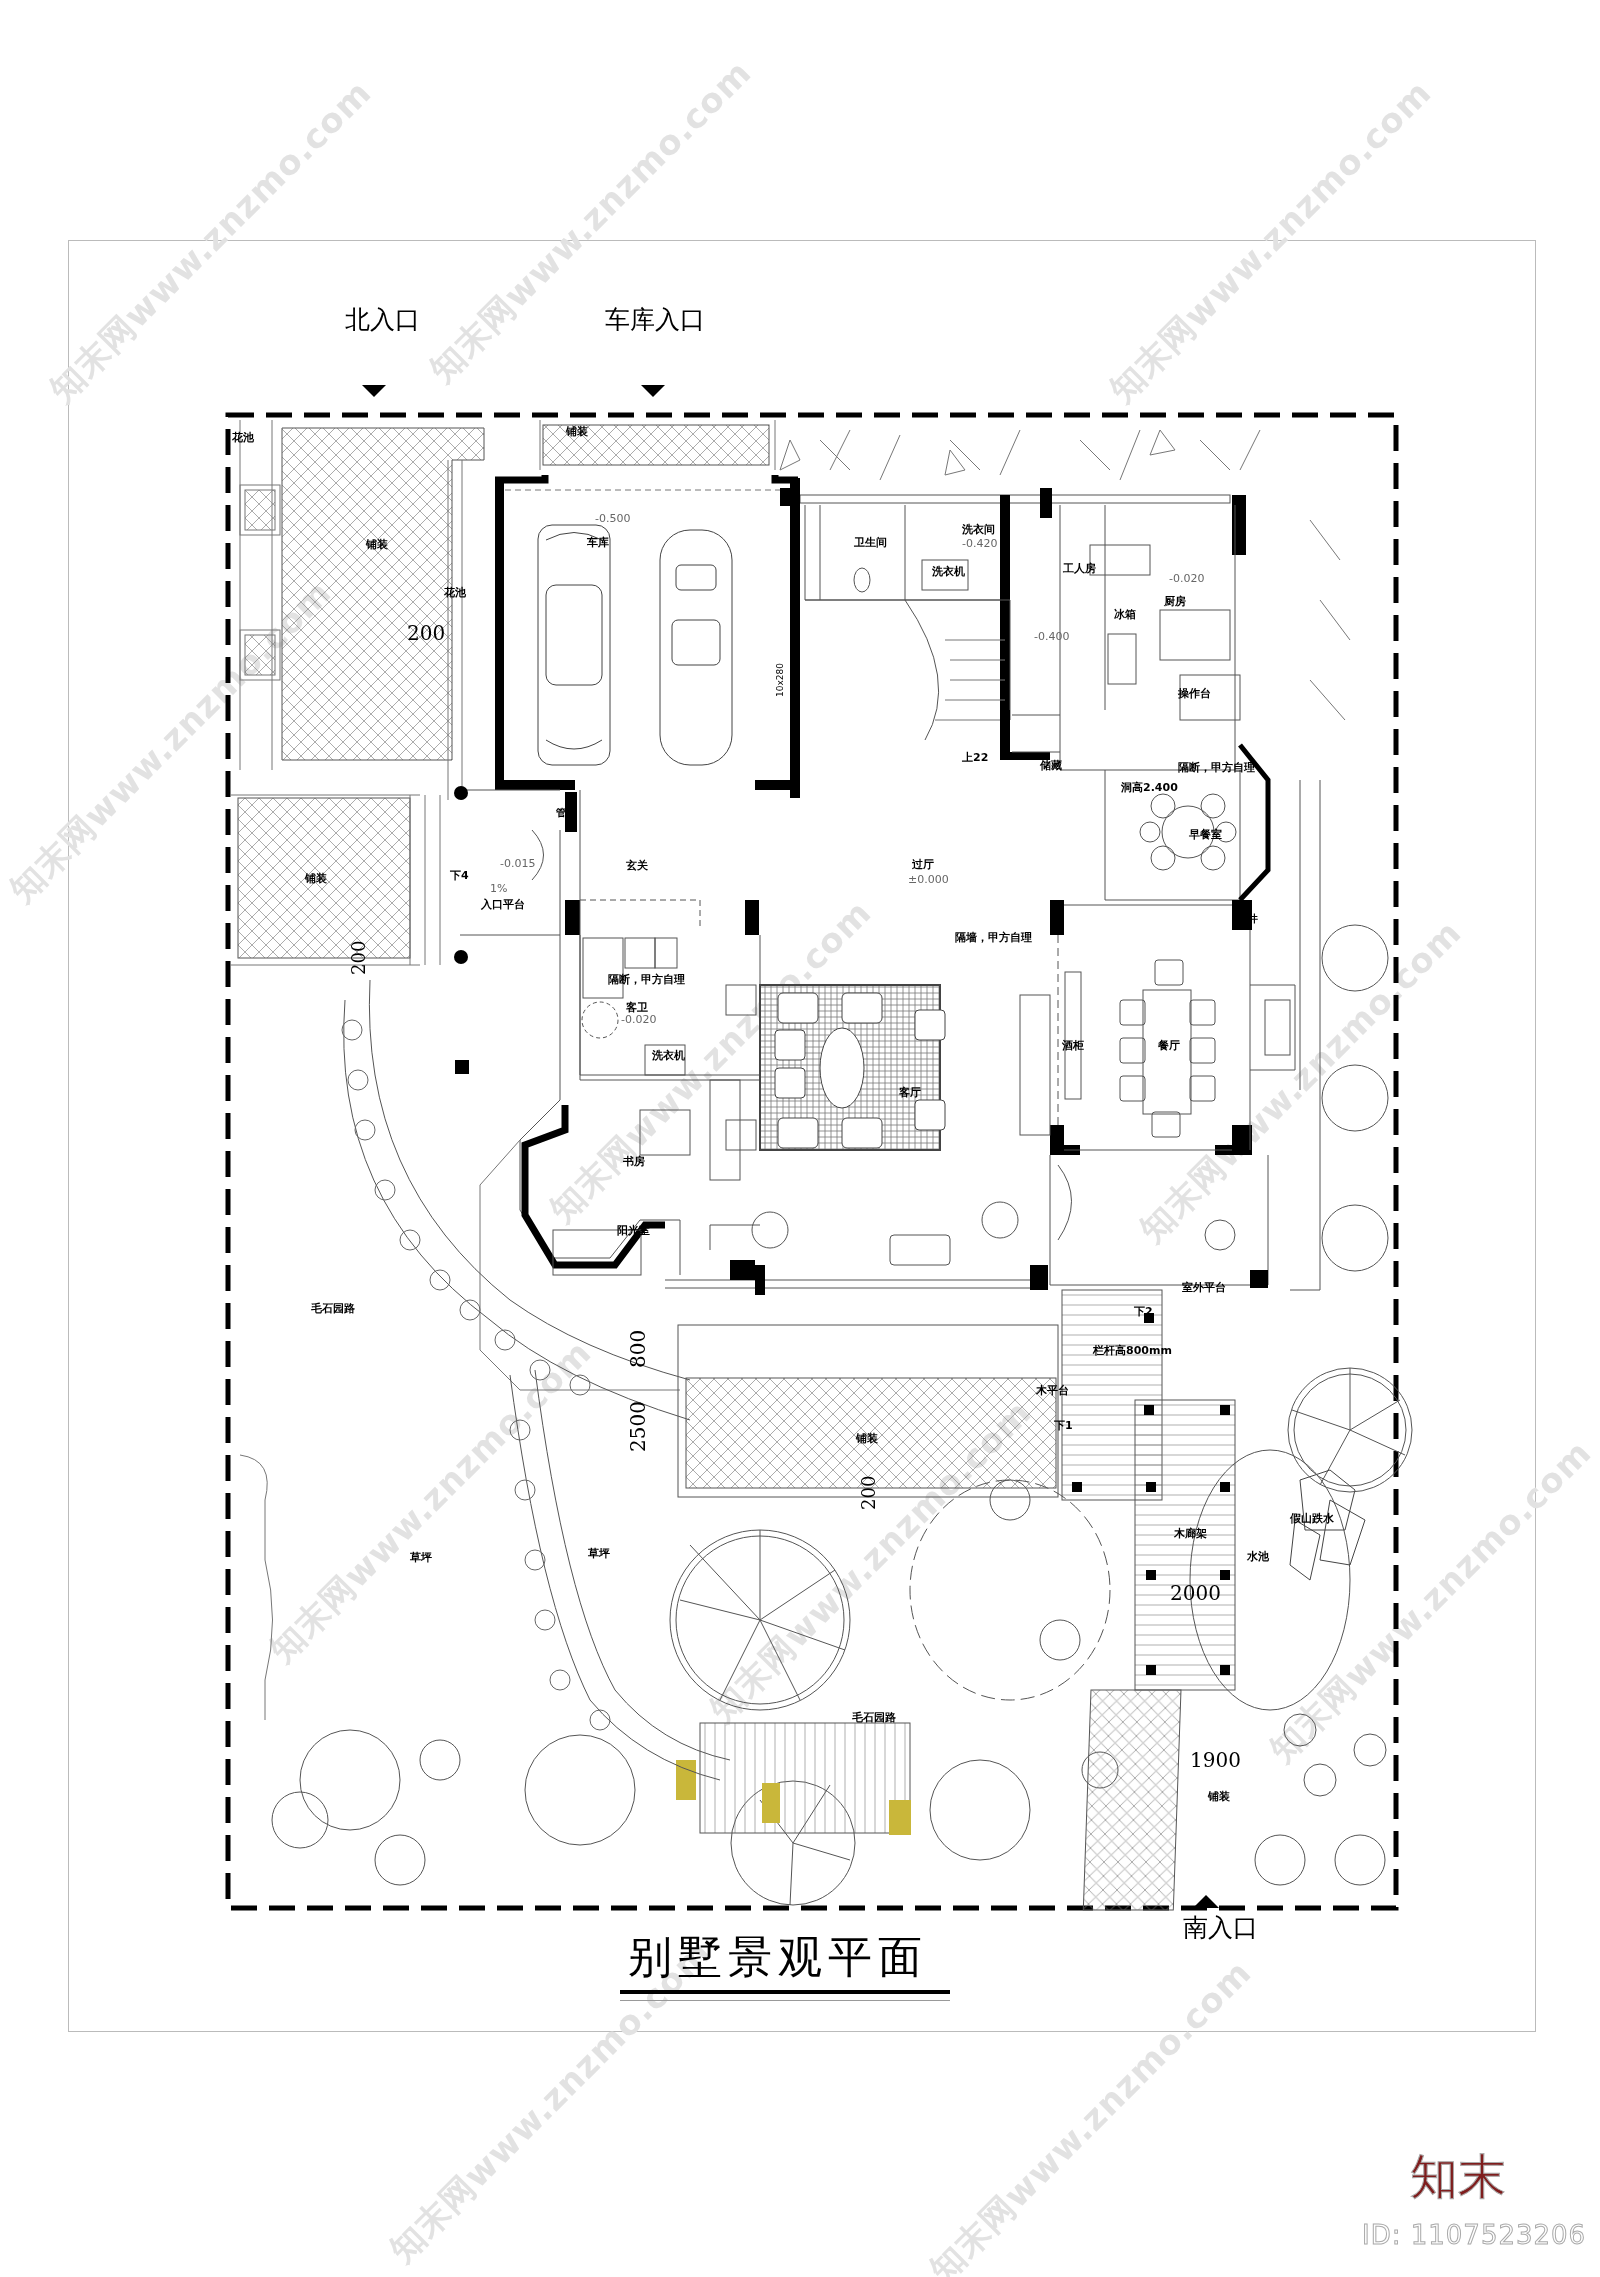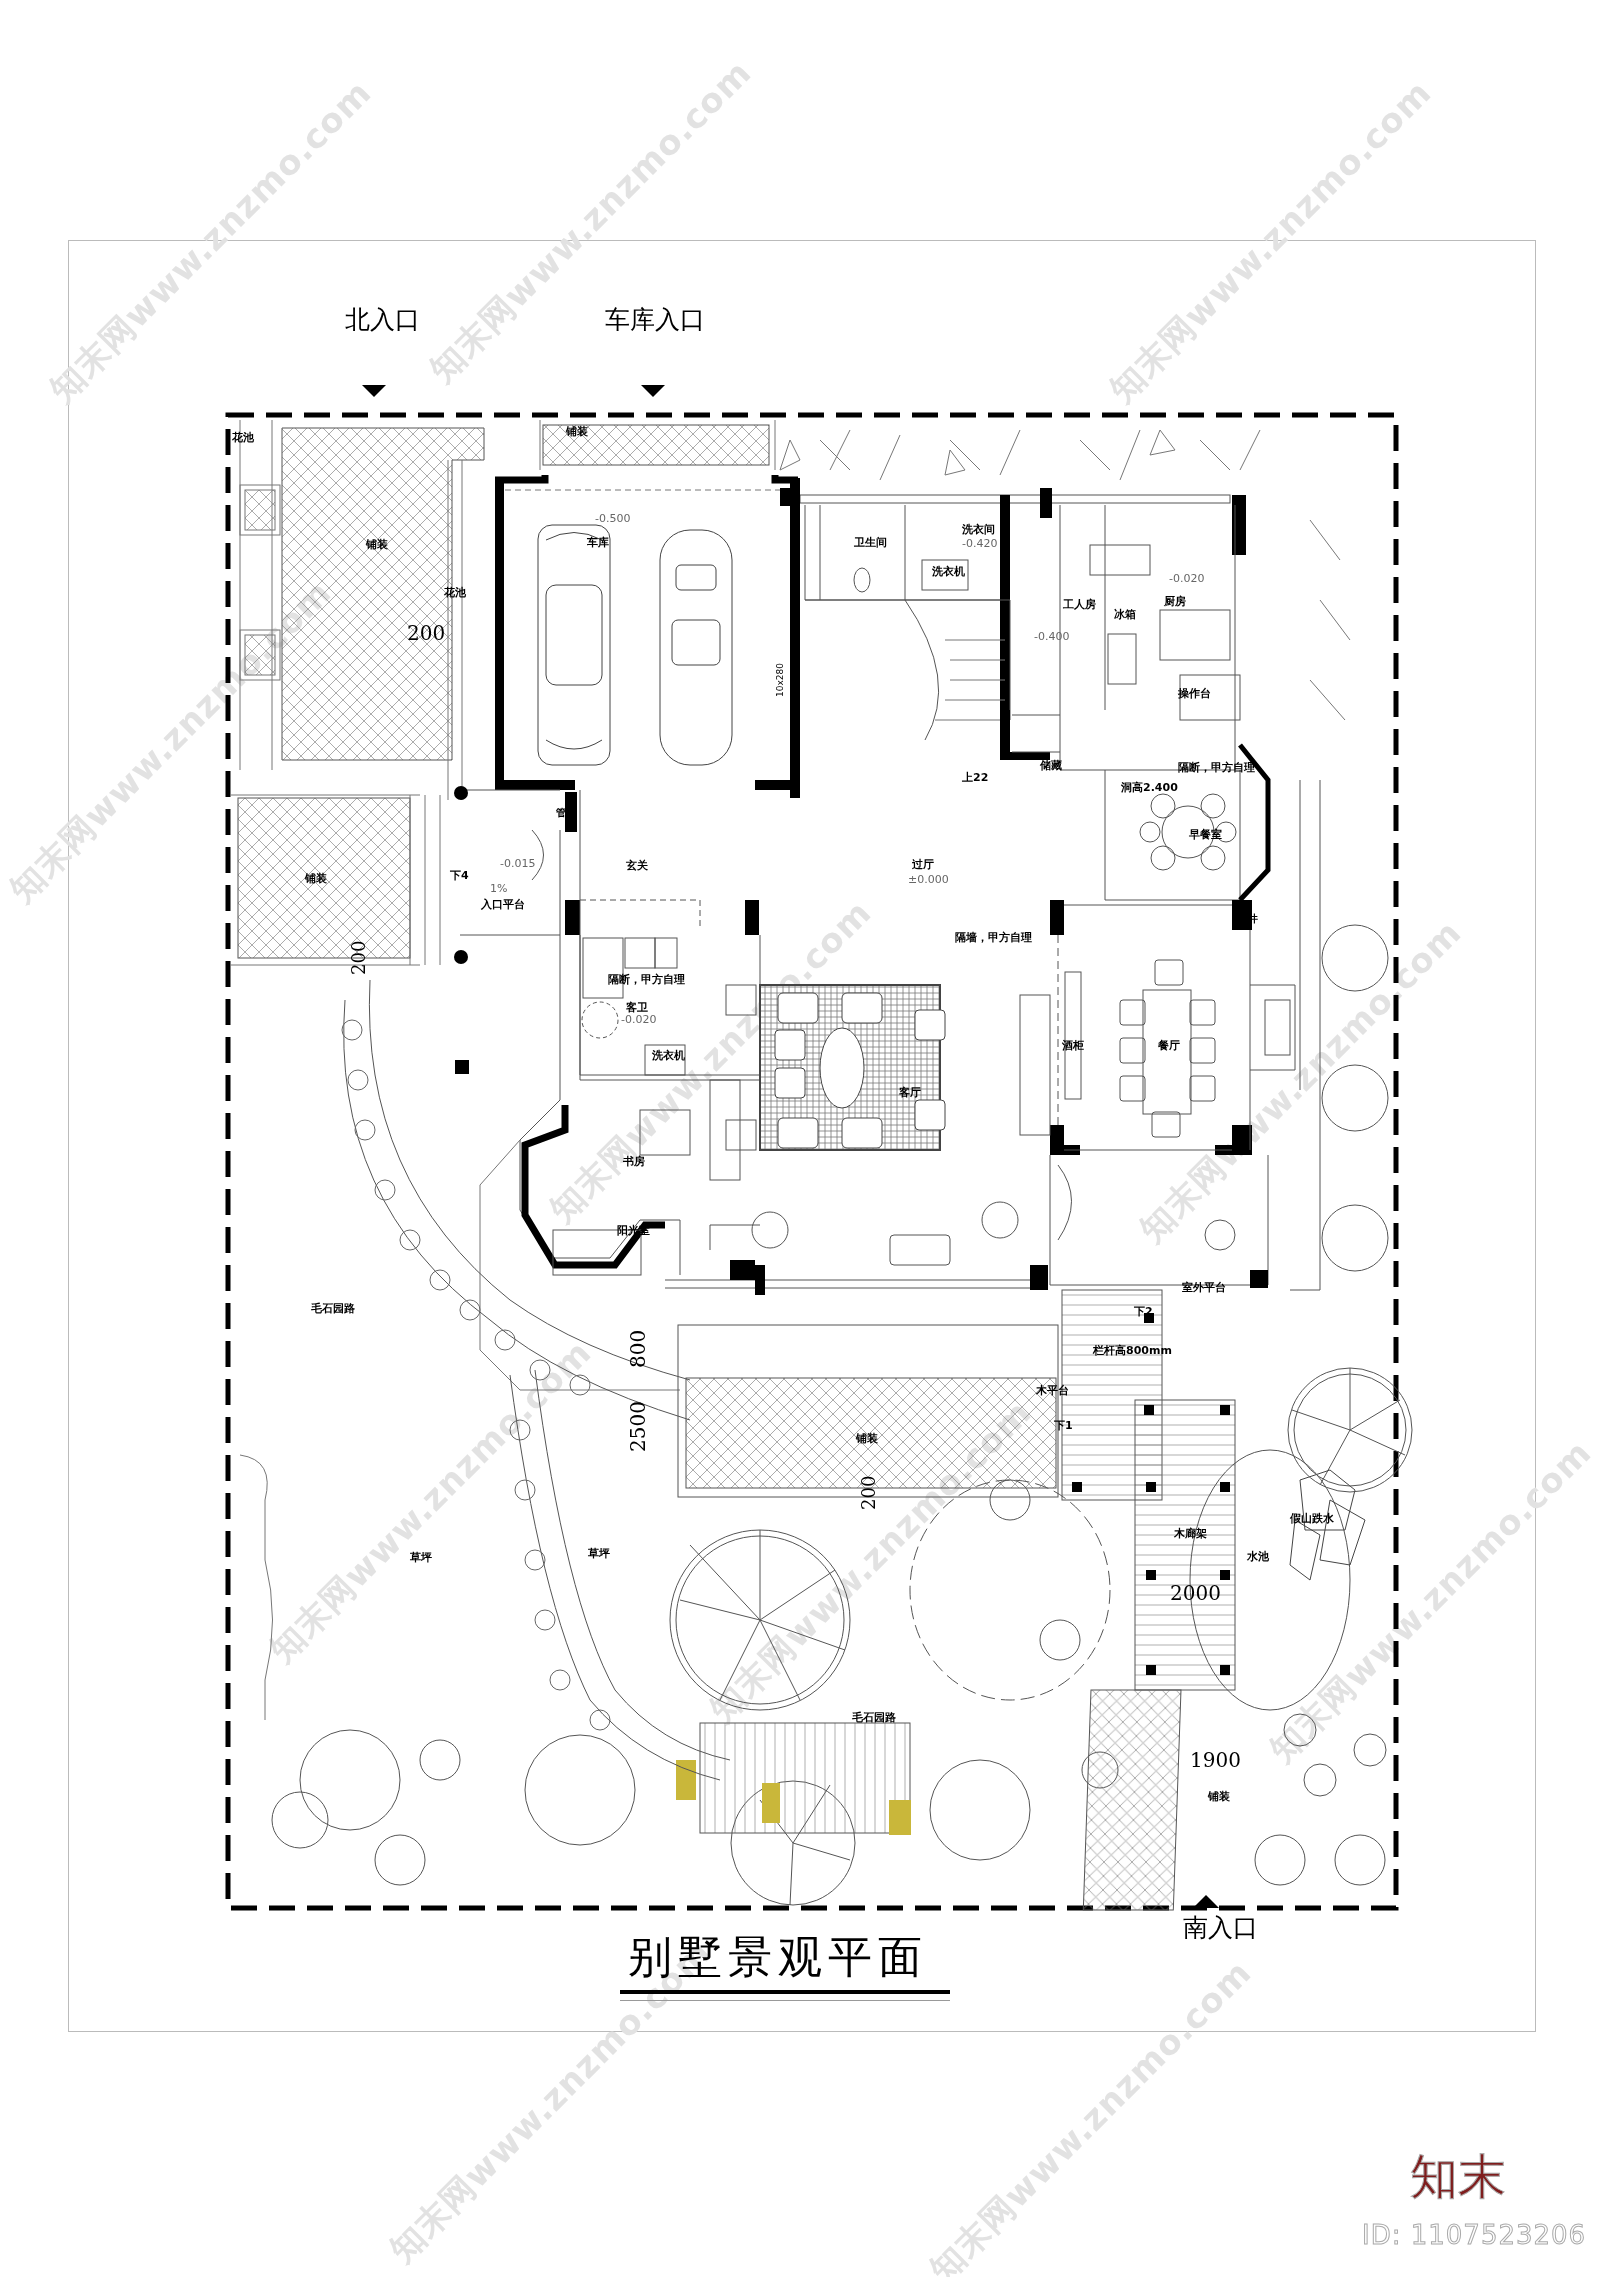--- a/index.html
+++ b/index.html
@@ -313,27 +313,27 @@
 <div class="dim v" style="left:350px;top:975px;font-size:18px;">200</div>
 
 <div class="lbl g" style="left:595px;top:513px;">-0.500</div>
 <div class="lbl b" style="left:587px;top:537px;">车库</div>
 <div class="lbl" style="left:776px;top:697px;transform:rotate(-90deg);transform-origin:left top;font-size:9px;">10x280</div>
 
 <div class="lbl b" style="left:854px;top:537px;">卫生间</div>
 <div class="lbl b" style="left:962px;top:524px;">洗衣间</div>
 <div class="lbl g" style="left:962px;top:538px;">-0.420</div>
 <div class="lbl b" style="left:932px;top:566px;">洗衣机</div>
-<div class="lbl b" style="left:1063px;top:563px;margin-top:36px;">工人房</div>
+<div class="lbl b" style="left:1063px;top:563px;">工人房</div>
 <div class="lbl g" style="left:1034px;top:631px;">-0.400</div>
 <div class="lbl g" style="left:1169px;top:573px;">-0.020</div>
 <div class="lbl b" style="left:1164px;top:596px;">厨房</div>
 <div class="lbl b" style="left:1114px;top:609px;">冰箱</div>
 <div class="lbl b" style="left:1178px;top:688px;">操作台</div>
-<div class="lbl b" style="left:962px;top:772px;">上22</div>
+<div class="lbl b" style="left:962px;top:752px;">上22</div>
 <div class="lbl b" style="left:1040px;top:760px;text-align:right;">储藏</div>
 <div class="lbl b" style="left:1178px;top:762px;">隔断，甲方自理</div>
 <div class="lbl b" style="left:1121px;top:782px;">洞高2.400</div>
 <div class="lbl b" style="left:1189px;top:829px;">早餐室</div>
 
 <div class="lbl b" style="left:556px;top:808px;font-size:10px;">管井</div>
 <div class="lbl b" style="left:626px;top:860px;">玄关</div>
 <div class="lbl b" style="left:912px;top:859px;">过厅</div>
 <div class="lbl g" style="left:908px;top:874px;">±0.000</div>
 <div class="lbl b" style="left:450px;top:870px;">下4</div>

